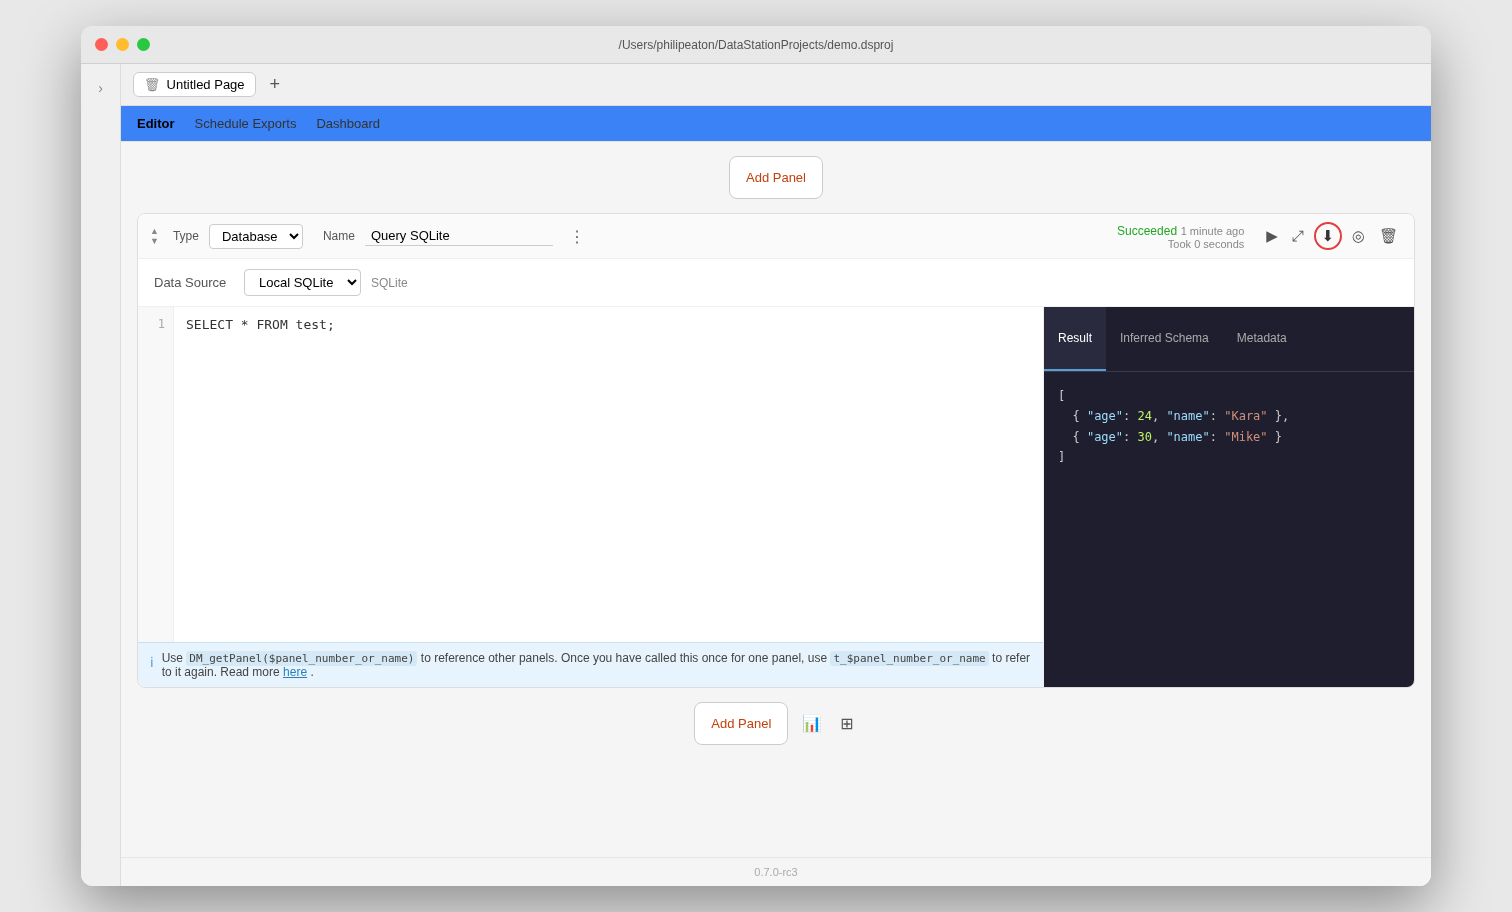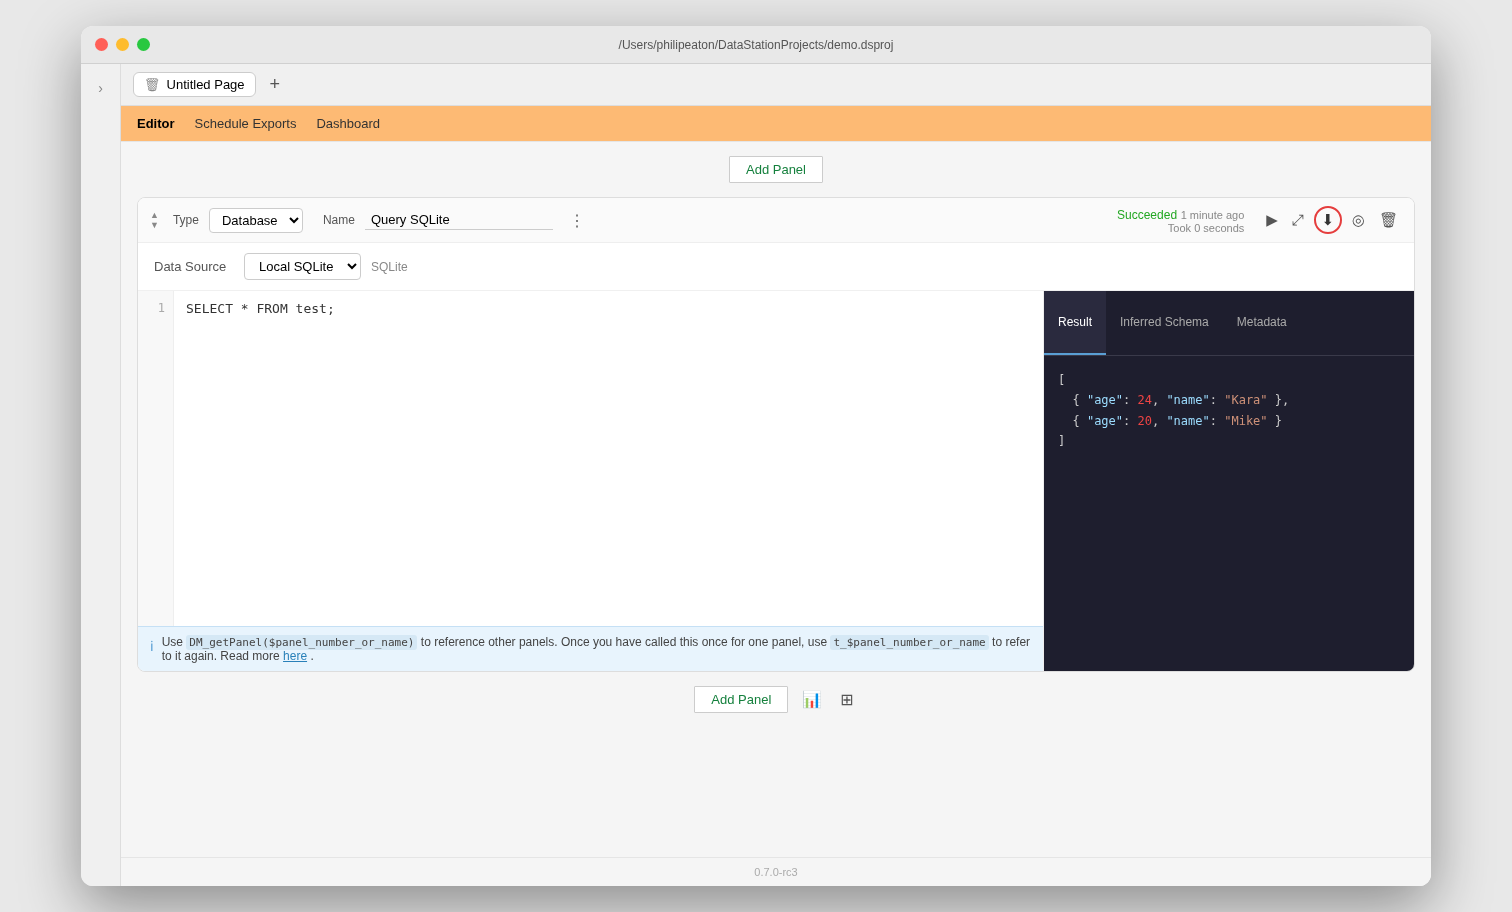--- a/index.html
+++ b/index.html
@@ -115,21 +115,21 @@
       font-size: 18px;
       color: #555;
       cursor: pointer;
       padding: 2px 6px;
     }
     
     .editor-nav {
       display: flex;
       gap: 20px;
       padding: 10px 16px;
-      background: #fdba74;
+      background: #3b82f6;
       border-bottom: 1px solid #e5e5e5;
     }
     .nav-item {
       font-size: 13px;
       color: #333;
       cursor: pointer;
       font-weight: 500;
     }
     .nav-item.active {
       font-weight: 600;
@@ -137,25 +137,25 @@
     }
     
     .add-panel-area {
       display: flex;
       justify-content: center;
       padding: 14px 0;
     }
     .add-panel-btn {
       background: white;
       border: 1px solid #ccc;
-      border-radius: 1px;
-      padding: 5px 16px;
-      font-size: 13px;
-      cursor: pointer;
-      color: #15803d;
+      border-radius: 8px;
+      padding: 13px 16px;
+      font-size: 13px;
+      cursor: pointer;
+      color: #c2410c;
     }
     
     .panel-container {
       margin: 0 16px;
       background: white;
       border: 1px solid #ddd;
       border-radius: 8px;
       overflow: hidden;
       flex-shrink: 0;
     }
@@ -382,21 +382,21 @@
       padding: 14px;
       font-family: "SF Mono", Monaco, monospace;
       font-size: 12px;
       line-height: 1.7;
       color: #ccc;
       overflow-y: auto;
     }
     .json-bracket { color: #ccc; }
     .json-key { color: #9cdcfe; }
     .json-string { color: #ce9178; }
-    .json-number { color: #ef4444; }
+    .json-number { color: #bef264; }
     
     .bottom-actions {
       display: flex;
       justify-content: center;
       align-items: center;
       padding: 14px 0;
       gap: 10px;
     }
     .bottom-icon-btn {
       background: none;
@@ -541,21 +541,21 @@
                   <div class="result-tab active">Result</div>
                   <div class="result-tab">Inferred Schema</div>
                   <div class="result-tab">Metadata</div>
                 </div>
                 <div class="results-content">
                   <div><span class="json-bracket">[</span></div>
                   <div>
                     <span class="json-bracket">&nbsp;&nbsp;{ </span><span class="json-key">"age"</span><span class="json-bracket">: </span><span class="json-number">24</span><span class="json-bracket">, </span><span class="json-key">"name"</span><span class="json-bracket">: </span><span class="json-string">"Kara"</span><span class="json-bracket"> },</span>
                   </div>
                   <div>
-                    <span class="json-bracket">&nbsp;&nbsp;{ </span><span class="json-key">"age"</span><span class="json-bracket">: </span><span class="json-number">20</span><span class="json-bracket">, </span><span class="json-key">"name"</span><span class="json-bracket">: </span><span class="json-string">"Mike"</span><span class="json-bracket"> }</span>
+                    <span class="json-bracket">&nbsp;&nbsp;{ </span><span class="json-key">"age"</span><span class="json-bracket">: </span><span class="json-number">30</span><span class="json-bracket">, </span><span class="json-key">"name"</span><span class="json-bracket">: </span><span class="json-string">"Mike"</span><span class="json-bracket"> }</span>
                   </div>
                   <div><span class="json-bracket">]</span></div>
                 </div>
               </div>
             </div>
           </div>
         </div>
 
         <div class="bottom-actions">
           <button class="add-panel-btn">Add Panel</button>

